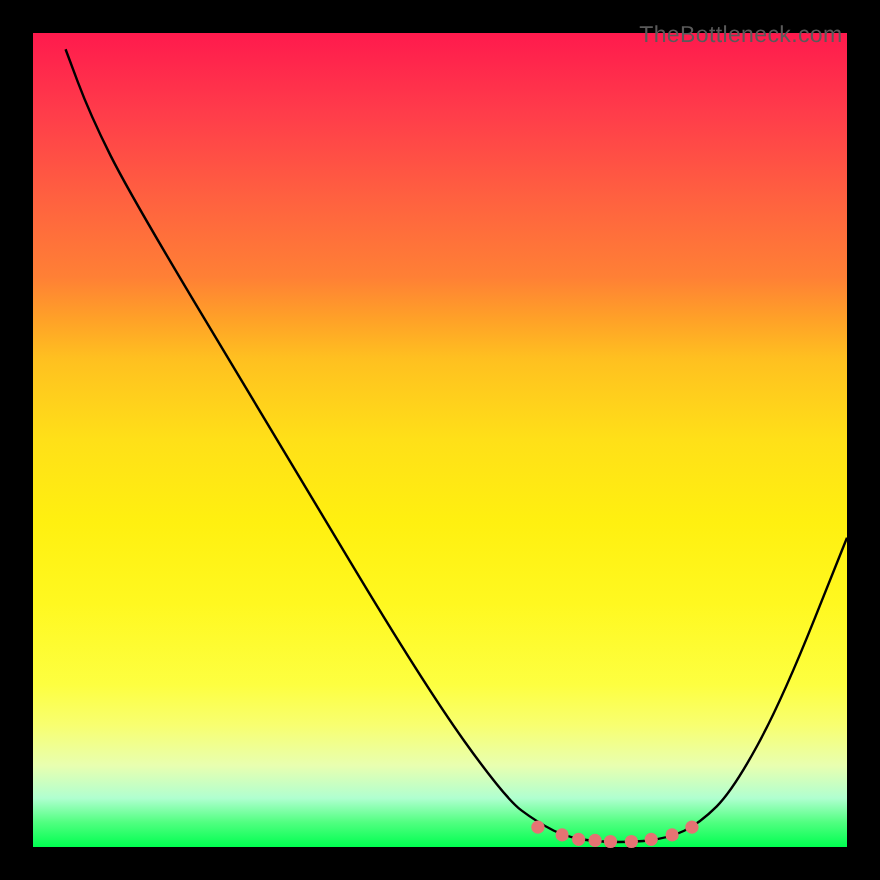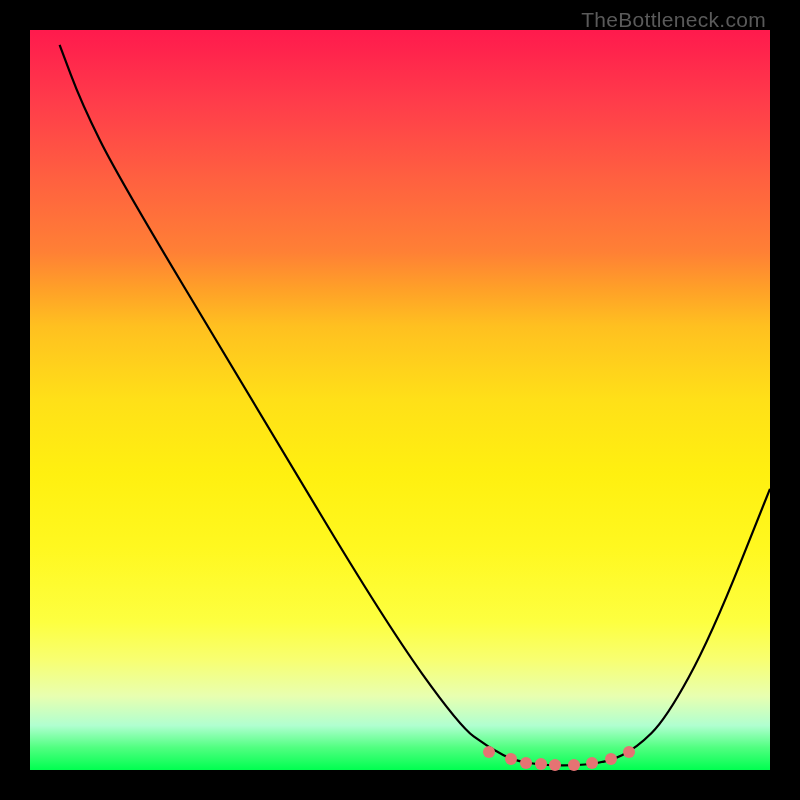--- a/index.html
+++ b/index.html
@@ -23,21 +23,21 @@
       #fff820 70%,
       #fdff40 80%,
       #f8ff70 85%,
       #e8ffb0 90%,
       #b0ffd0 94%,
       #50ff80 97%,
       #00ff50 100%);
   }
   .watermark {
     position: absolute;
-    top: 8px;
+    top: 20px;
     right: 34px;
     color: #5a5a5a;
     font-size: 21px;
     font-weight: 500;
     letter-spacing: 0.3px;
   }
   .curve-svg {
     position: absolute;
     left: 30px;
     top: 30px;

